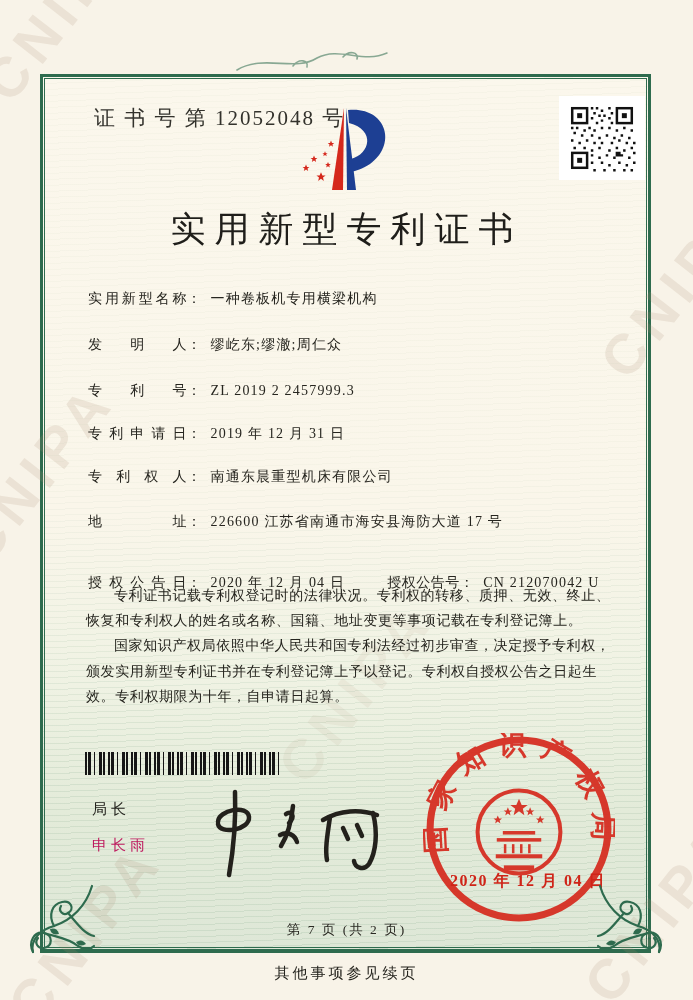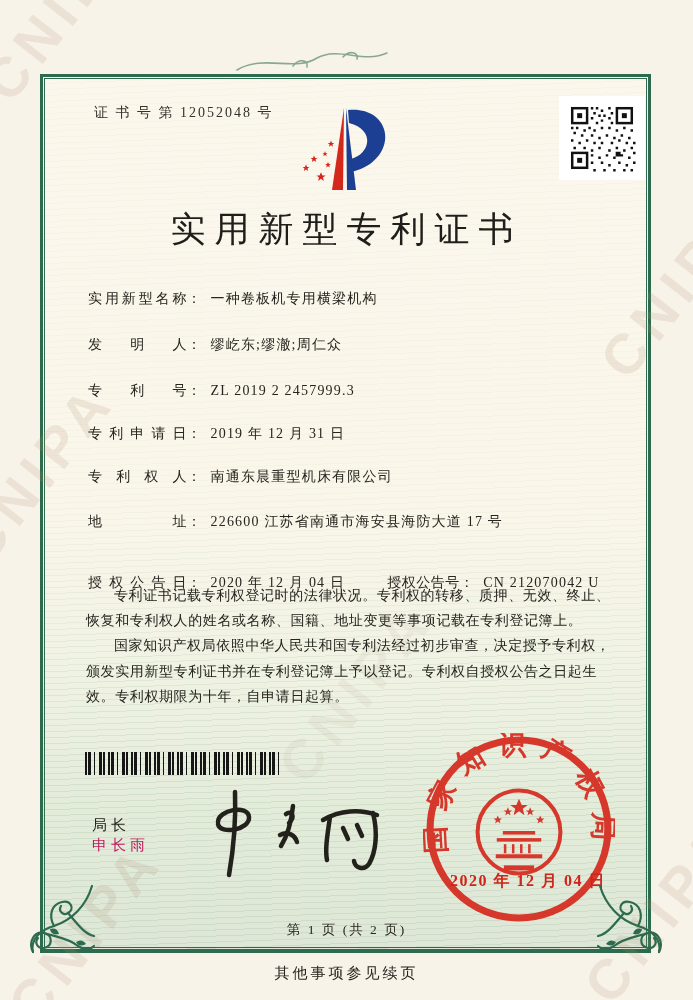--- a/index.html
+++ b/index.html
@@ -16,21 +16,21 @@
          background:repeating-linear-gradient(178deg,rgba(104,152,118,0.14) 0 1px,transparent 1px 6px);
          -webkit-mask-image:linear-gradient(180deg,rgba(0,0,0,.25) 0%,rgba(0,0,0,.25) 45%,#000 78%);
          mask-image:linear-gradient(180deg,rgba(0,0,0,.25) 0%,rgba(0,0,0,.25) 45%,#000 78%);}
 
   .wm{position:absolute;z-index:2;font-family:"Liberation Sans","DejaVu Sans",sans-serif;
       font-weight:bold;font-size:56px;letter-spacing:8px;color:rgba(174,141,118,0.17);
       transform:rotate(-52deg);white-space:nowrap;pointer-events:none;}
 
   .content{position:absolute;inset:0;z-index:4;color:#26251f;}
 
-  .cert-no{position:absolute;left:94px;top:104px;font-size:14px;letter-spacing:2px;color:#33322c;}
+  .cert-no{position:absolute;left:94px;top:104px;font-size:21px;letter-spacing:2px;color:#33322c;}
   .logo{position:absolute;left:270px;top:96px;}
   .qr{position:absolute;left:559px;top:96px;width:86px;height:84px;background:#ffffff;
       display:flex;align-items:center;justify-content:center;}
   .title{position:absolute;left:0;right:0;top:206px;text-align:center;font-size:35px;
          font-weight:normal;letter-spacing:9px;color:#1f1e1a;}
 
   .field-row{position:absolute;left:88px;font-size:14px;white-space:nowrap;letter-spacing:.5px;}
   .flabel{display:inline-block;width:99px;text-align:justify;text-align-last:justify;}
   .fcolon{margin-right:9px;}
   .fvalue{letter-spacing:1.2px;}
@@ -38,21 +38,21 @@
 
   .paras{position:absolute;left:86px;top:583px;width:527px;font-size:14px;line-height:1.8;
          letter-spacing:.6px;color:#25241e;}
   .paras p{margin:0;text-indent:2em;}
 
   .barcode{position:absolute;left:85px;top:752px;width:197px;height:23px;
            background:repeating-linear-gradient(90deg,#161616 0 2px,transparent 2px 3px,#161616 3px 6px,
            transparent 6px 9px,#161616 9px 10px,transparent 10px 14px,#161616 14px 17px,
            transparent 17px 18px,#161616 18px 20px,transparent 20px 23px);}
 
-  .dir-title{position:absolute;left:92px;top:800px;font-size:15px;letter-spacing:4px;color:#22211c;margin-top:16px;}
+  .dir-title{position:absolute;left:92px;top:800px;font-size:15px;letter-spacing:4px;color:#22211c;}
   .dir-name{position:absolute;left:92px;top:836px;font-size:15px;letter-spacing:4px;color:#be185d;}
   .sign{position:absolute;left:190px;top:780px;}
 
   .seal{position:absolute;left:423px;top:733px;mix-blend-mode:multiply;}
   .seal-ring-text{font-size:27px;letter-spacing:13px;fill:#d5281c;font-weight:bold;
                   font-family:"Liberation Serif","DejaVu Serif",serif;}
   .seal-date{position:absolute;left:437px;top:871px;width:182px;text-align:center;font-size:16px;
              letter-spacing:1.5px;color:#cf2418;font-weight:bold;}
 
   .page-num{position:absolute;left:0;right:0;top:921px;text-align:center;font-size:13.5px;
@@ -194,21 +194,21 @@
         <rect x="80" y="110" width="2.5" height="9"></rect>
         <rect x="88" y="110" width="2.5" height="9"></rect>
         <rect x="96" y="110" width="2.5" height="9"></rect>
         <rect x="104" y="110" width="2.5" height="9"></rect>
         <rect x="72" y="120" width="46" height="4"></rect>
         <rect x="80" y="131" width="30" height="5"></rect>
       </g>
     </svg>
     <div class="seal-date">2020 年 12 月 04 日</div>
 
-    <div class="page-num">第 1 页 (共 2 页)</div>
+    <div class="page-num">第 7 页 (共 2 页)</div>
     <div class="foot-note">其他事项参见续页</div>
 
     <svg class="corner" style="left:24px;top:884px;" width="72" height="74" viewBox="0 0 72 74">
       <g stroke="#2e6b4e" fill="none" stroke-width="2.2" stroke-linecap="round">
         <path d="M68,2 C62,22 48,36 30,42 C16,46 6,56 9,68"></path>
         <path d="M9,68 C4,58 10,47 20,49 C29,51 29,62 20,64 C14,65 10,59 14,54"></path>
         <path d="M30,42 C24,31 28,20 38,18 C47,16 51,25 44,29 C39,32 34,27 37,22"></path>
         <path d="M20,49 C32,53 44,54 54,62 C60,66 66,66 70,62"></path>
         <path d="M44,29 C52,38 60,50 70,52"></path>
       </g>

